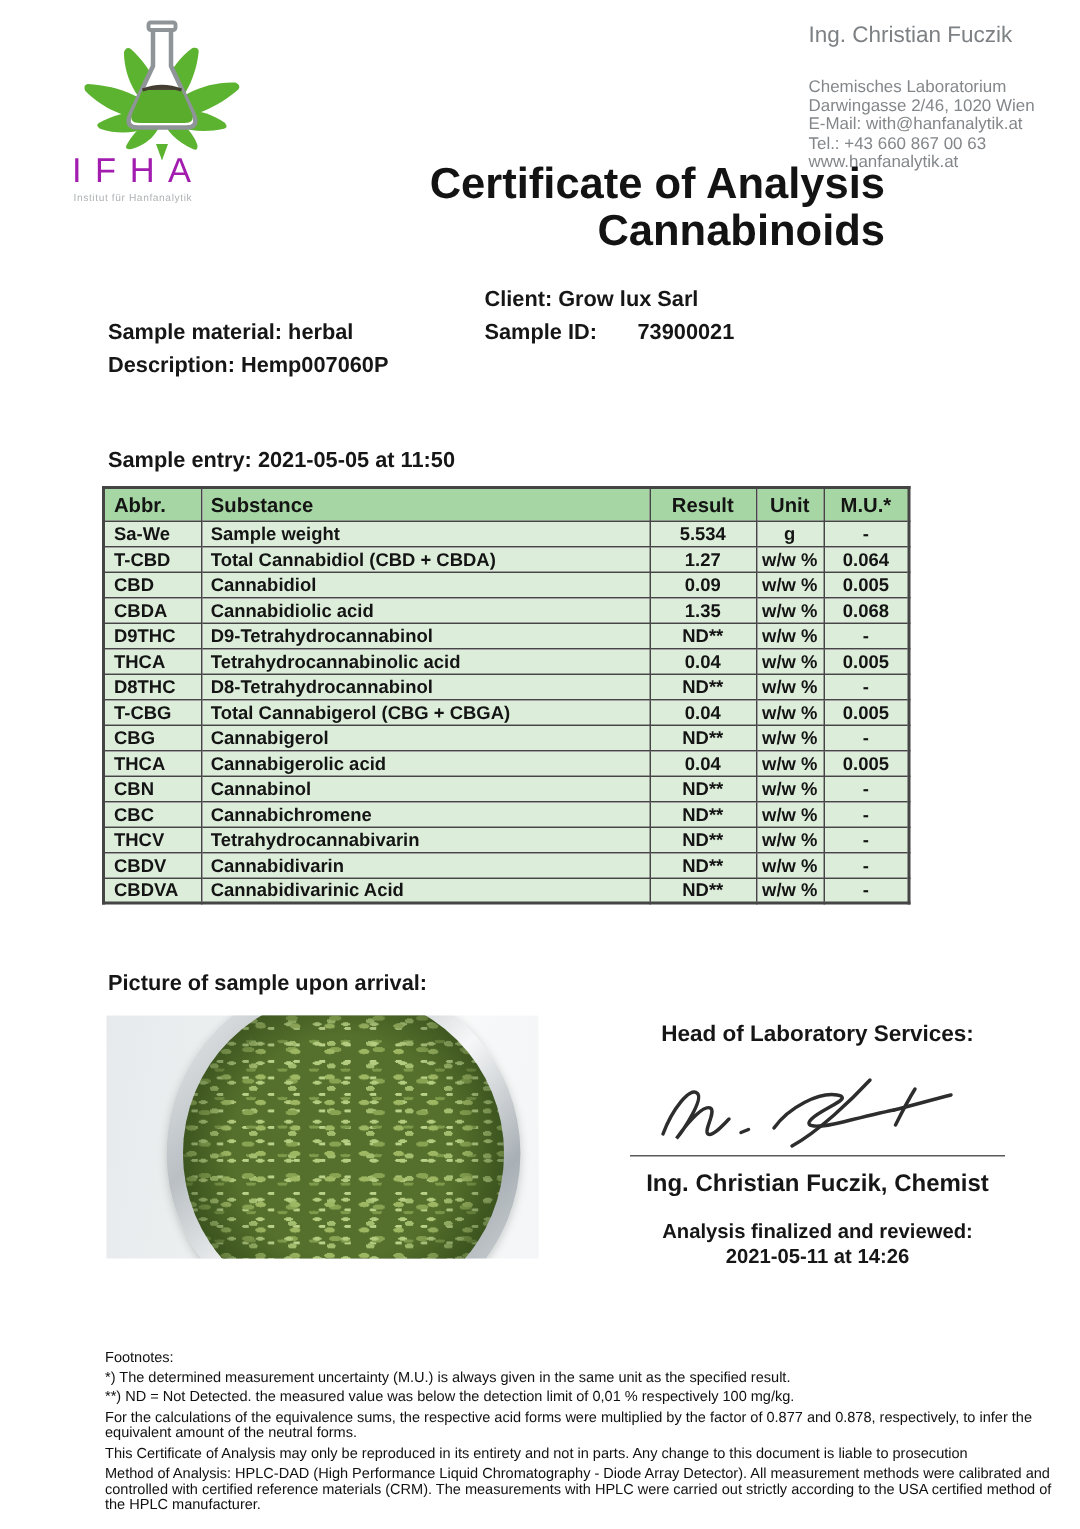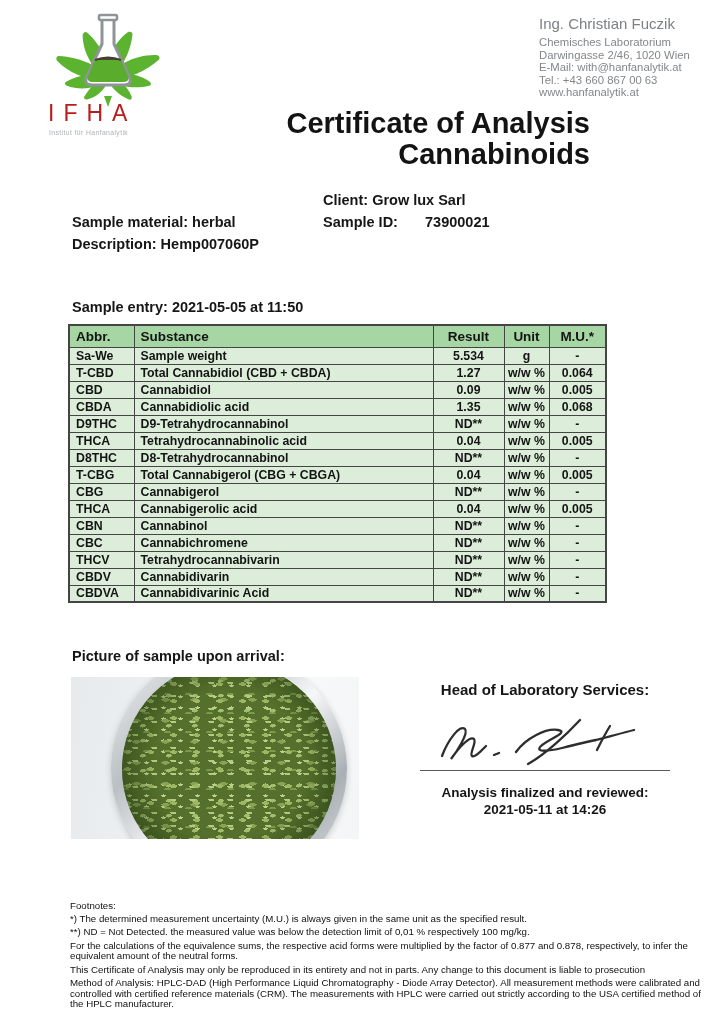--- a/index.html
+++ b/index.html
@@ -7,29 +7,29 @@
   .page {
     position:relative; width:720px; height:1019px; background:#fff;
     font-family:"Liberation Sans", sans-serif; color:#161616; overflow:hidden;
     margin:0 auto;
   }
   
   .logo { position:absolute; left:42px; top:8px; width:140px; }
   .logo svg { display:block; }
   .logo-acronym {
     position:absolute; left:6px; top:92px; font-size:23px; font-weight:400;
-    letter-spacing:9px; color:#b91c1c;
+    letter-spacing:9px; color:#a21caf;
   }
   .logo-tagline {
     position:absolute; left:7px; top:121px; font-size:6.8px; letter-spacing:.4px;
     color:#aeb1b3; white-space:nowrap;
   }
   
   .contact { position:absolute; left:539px; top:15px; width:176px; color:#83878a; }
-  .contact .c-name { font-size:15px; line-height:17px; margin-bottom:4px; color:#7d8184; }
+  .contact .c-name { font-size:15px; line-height:17px; margin-bottom:20px; color:#7d8184; }
   .contact .c-line { font-size:11.3px; line-height:12.6px; }
   
   .doc-title {
     position:absolute; left:120px; top:108px; width:470px; text-align:right;
     font-size:29px; line-height:31px; font-weight:700; color:#131313;
   }
   
   .info-left  { position:absolute; left:72px;  top:211px; font-size:14.5px; font-weight:600; line-height:22px; }
   .info-right { position:absolute; left:323px; top:189px; font-size:14.5px; font-weight:600; line-height:22px; }
   .idlabel { display:inline-block; width:102px; }
@@ -306,20 +306,21 @@
       <g fill="none" stroke="#2d2d2d" stroke-width="2.3" stroke-linecap="round">
         <path d="M22,50 C28,34 40,18 45,23 C49,27 36,47 31,53 C40,40 50,30 54,33 C57,36 49,48 52,50 C55,52 62,44 66,40"></path>
         <path d="M74,49 L79,47"></path>
         <path d="M96,46 C106,32 126,22 138,24 C150,26 128,33 121,40 C114,47 130,45 142,42 C154,39 166,36 176,34"></path>
         <path d="M160,14 C148,27 126,48 108,58"></path>
         <path d="M176,34 C188,31 202,27 214,24"></path>
         <path d="M190,20 C185,28 180,38 177,44"></path>
       </g>
     </svg>
     <div class="sig-line"></div>
+    <div class="sig-name">Ing. Christian Fuczik, Chemist</div>
     <div class="sig-finalized">Analysis finalized and reviewed:</div>
     <div class="sig-date">2021-05-11 at 14:26</div>
   </div>
 
   <div class="footnotes">
       <p>Footnotes:</p>
       <p>*) The determined measurement uncertainty (M.U.) is always given in the same unit as the specified result.</p>
       <p>**) ND = Not Detected. the measured value was below the detection limit of 0,01 % respectively 100 mg/kg.</p>
       <p>For the calculations of the equivalence sums, the respective acid forms were multiplied by the factor of 0.877 and 0.878, respectively, to infer the equivalent amount of the neutral forms.</p>
       <p>This Certificate of Analysis may only be reproduced in its entirety and not in parts. Any change to this document is liable to prosecution</p>

